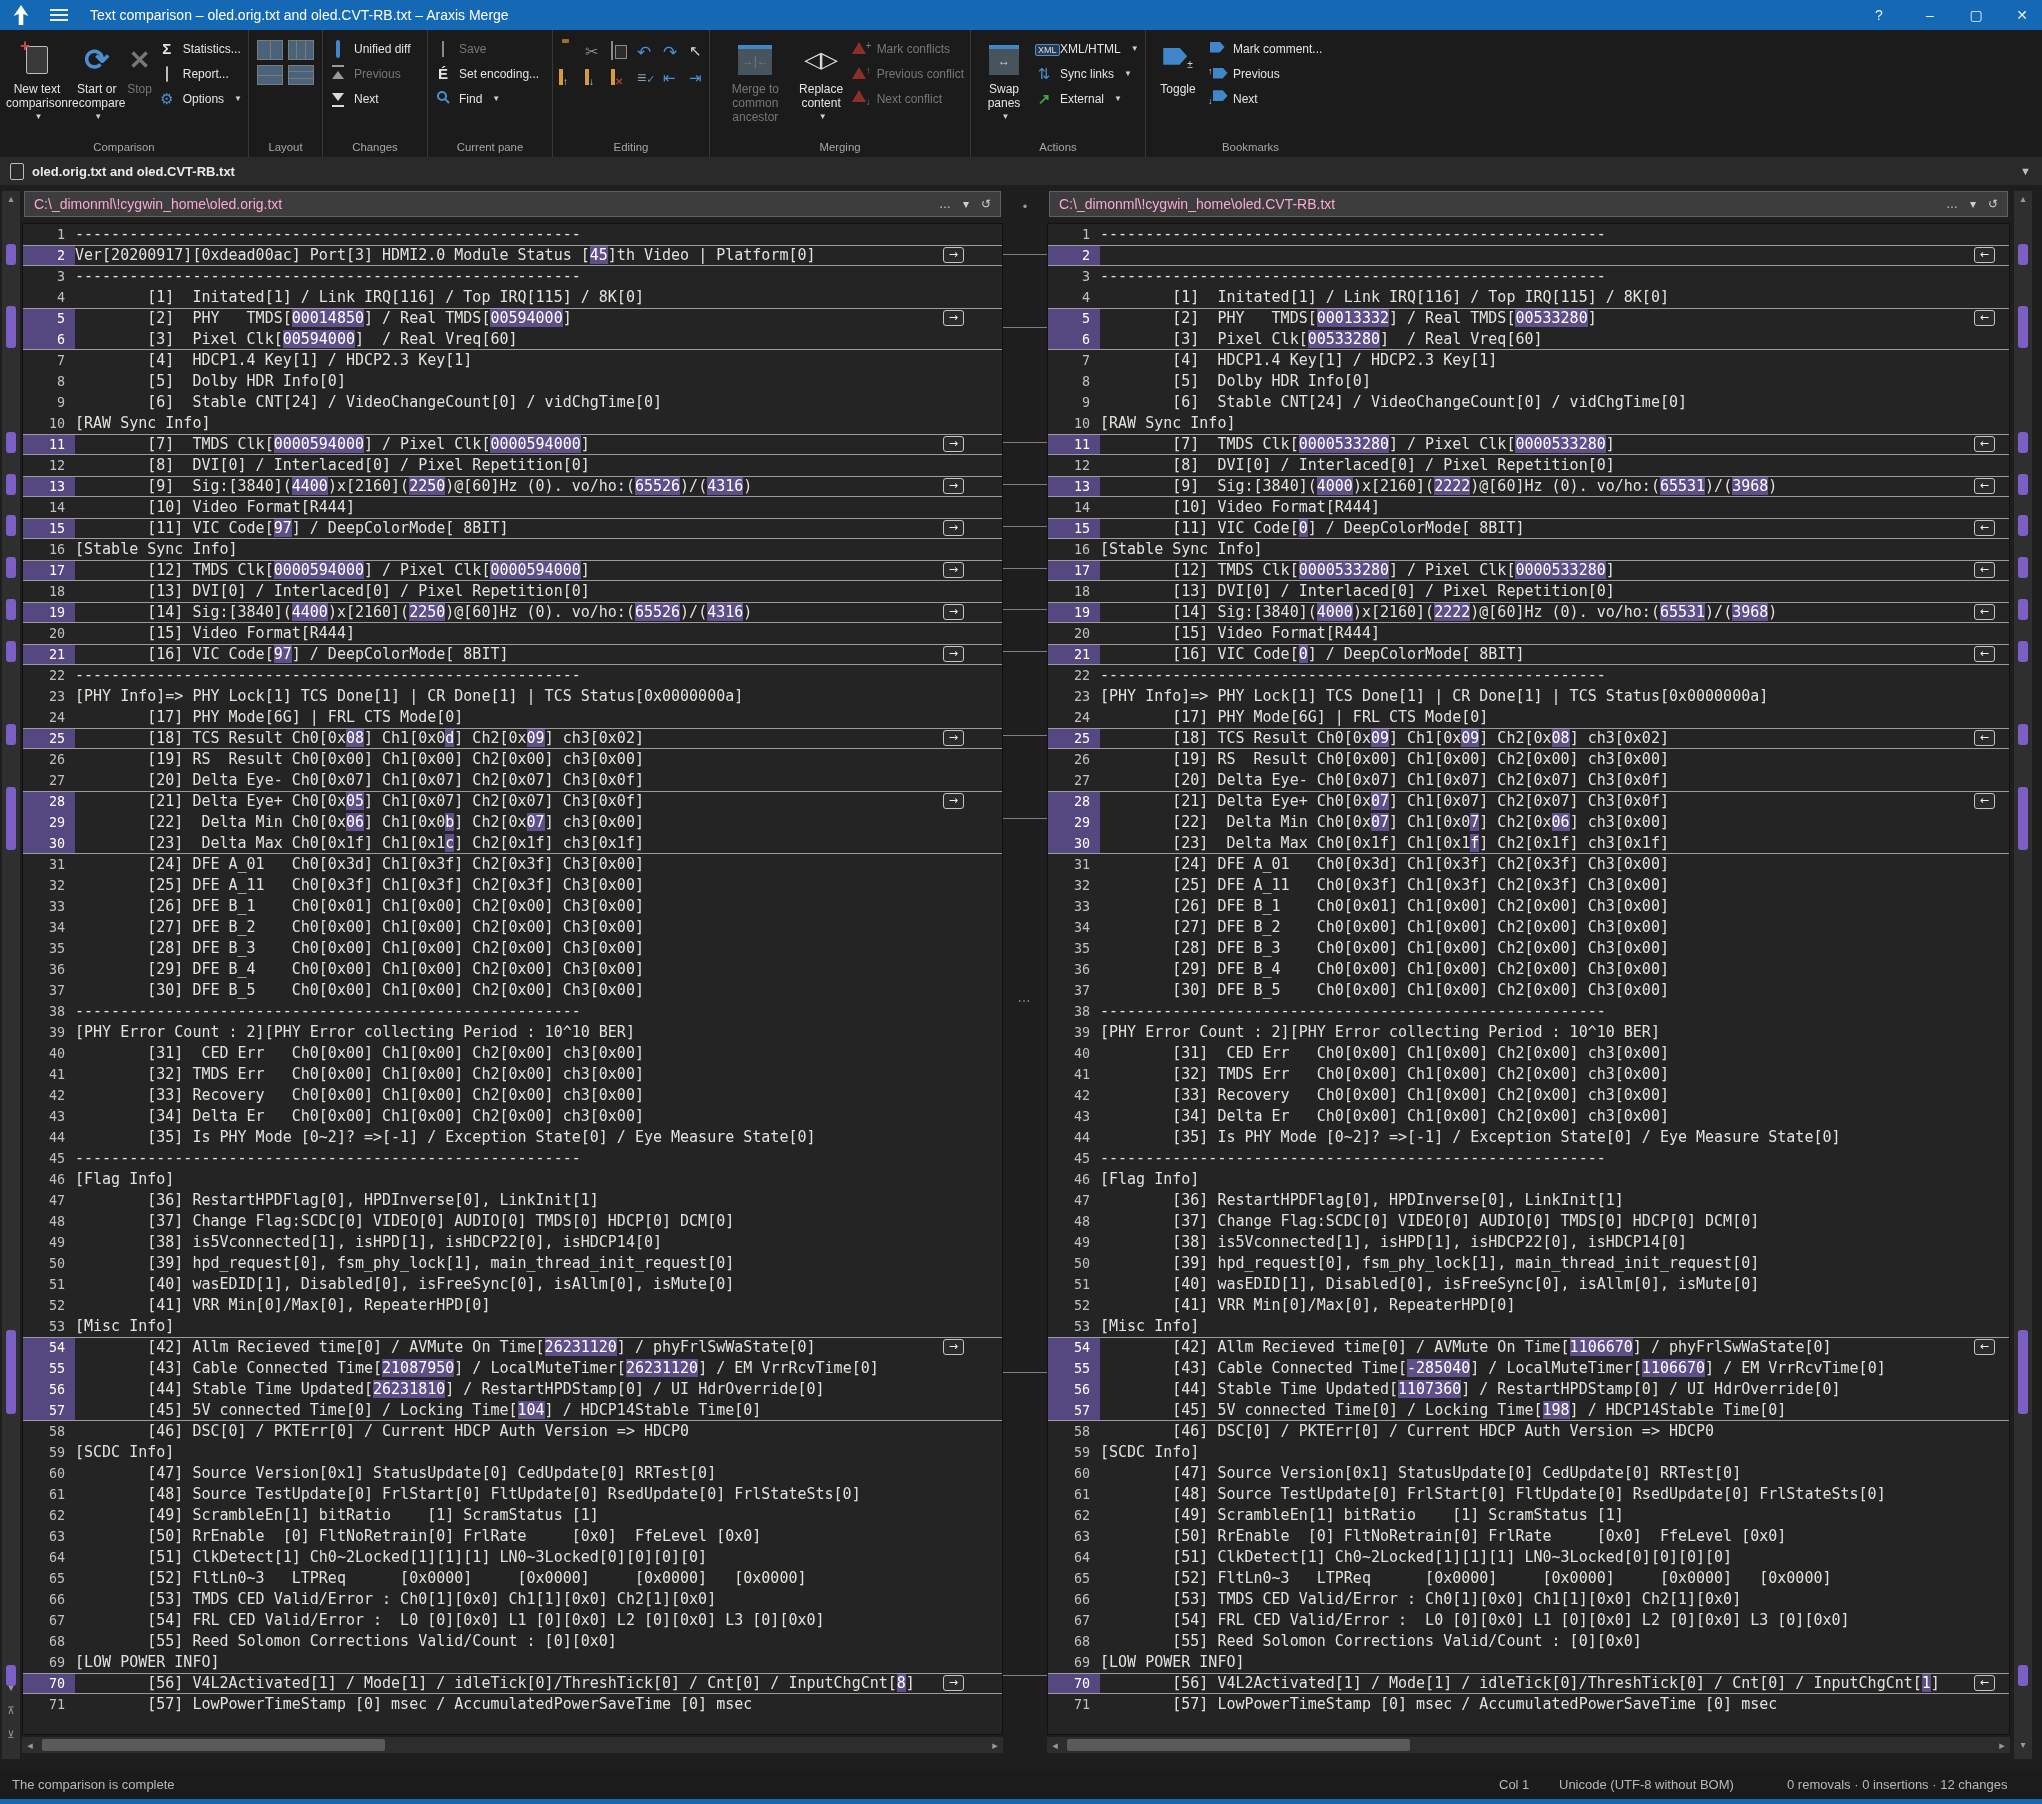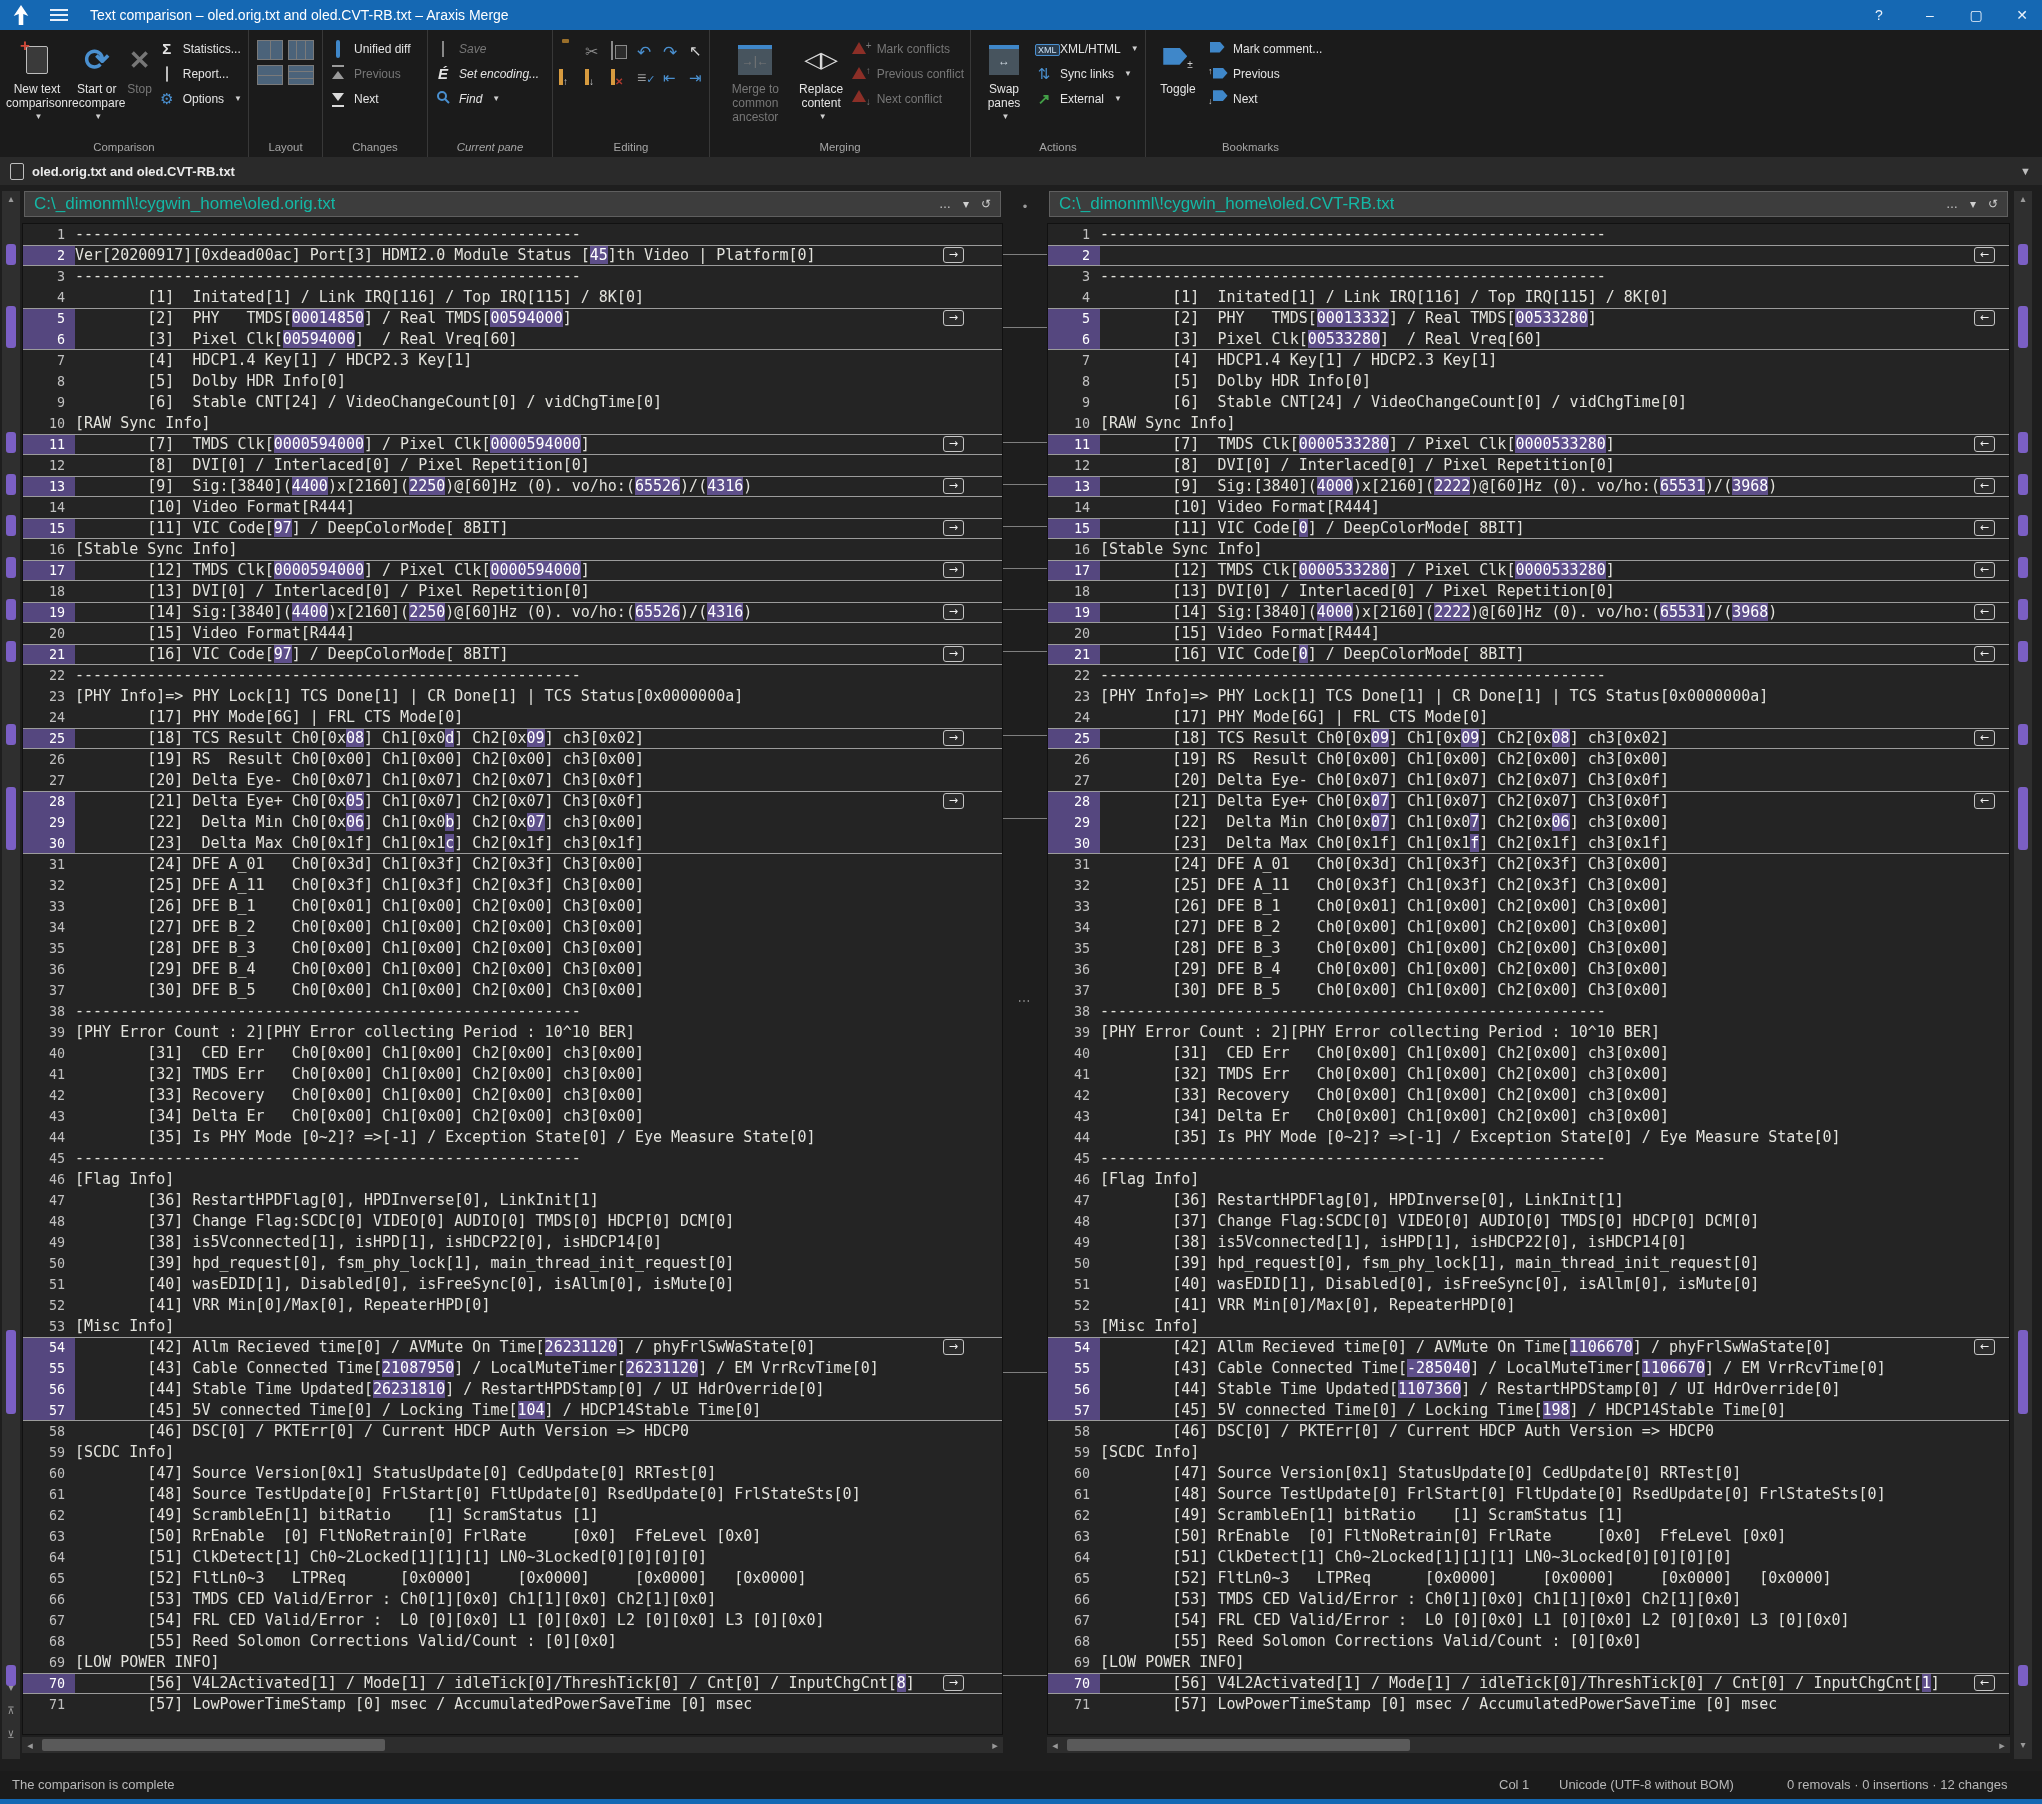--- a/index.html
+++ b/index.html
@@ -56,21 +56,21 @@
   #tabbar{position:absolute;left:0;top:157px;width:2043px;height:28px;background:#2a2a2a;border-bottom:1px solid #151515;display:flex;align-items:center;}
   #tabbar .doc.small{margin-left:10px;background:#2a2a2a;}
   #tabbar .tabtitle{margin-left:8px;color:#eaeaea;font-size:13px;font-weight:bold;}
   #tabbar .tabcaret{position:absolute;right:12px;color:#bdbdbd;font-size:11px;}
   
   #workspace{position:absolute;left:0;top:185px;width:2043px;height:1586px;background:#1e1e1e;}
   .pane{position:absolute;top:6px;height:1568px;}
   #pane-left{left:22px;width:981px;}
   #pane-right{left:1047px;width:963px;}
   .pathbar{position:absolute;left:2px;right:2px;top:0;height:26px;background:#3d3d3d;border:1px solid #5f5f5f;box-sizing:border-box;display:flex;align-items:center;padding:0 9px;}
-  .pathbar .ptext{color:#14b8a6;font-size:17px;white-space:nowrap;overflow:hidden;}
+  .pathbar .ptext{color:#f9a8d4;font-size:14px;white-space:nowrap;overflow:hidden;}
   .pathbar .picons{margin-left:auto;display:flex;gap:12px;color:#cfcfcf;font-size:12px;}
   .content{position:absolute;left:0;top:32px;width:100%;height:1512px;background:#242424;border:1px solid #111;box-sizing:border-box;overflow:hidden;}
   .row{display:flex;height:21px;line-height:21px;position:relative;white-space:pre;
        font-family:"DejaVu Sans Mono",monospace;font-size:15px;}
   .row .num{flex:none;width:42px;text-align:right;padding-right:10px;color:#c0c0c0;font-size:13.4px;}
   .row.chg .num{background:#55477f;color:#ffffff;}
   .row .txt{color:#e2e2dc;}
   .hl{background:#5e4f8a;color:#ffffff;}
   .blk-top::before{content:"";position:absolute;left:0;right:0;top:0;height:1px;background:#9c9c9c;}
   .blk-bot::after{content:"";position:absolute;left:0;right:0;bottom:0;height:1px;background:#9c9c9c;}
@@ -191,21 +191,21 @@
         <span>Previous</span>
       </div>
       <div class="sbtn">
         <span class="sicon"><span class="bar-bot"><span class="tri down"></span></span></span>
         <span>Next</span>
       </div>
     </div>
     <div class="glabel">Changes</div>
   </div>
 
-  <div class="rgroup" style="width:125px;font-style:italic;">
+  <div class="rgroup" style="width:125px;">
     <div class="scol" style="margin-left:0;">
       <div class="sbtn disabled">
         <span class="sicon"><span class="floppy"></span></span>
         <span>Save</span>
       </div>
       <div class="sbtn">
         <span class="sicon" style="font-size:15px;font-weight:bold;">É</span>
         <span>Set encoding...</span>
       </div>
       <div class="sbtn">

